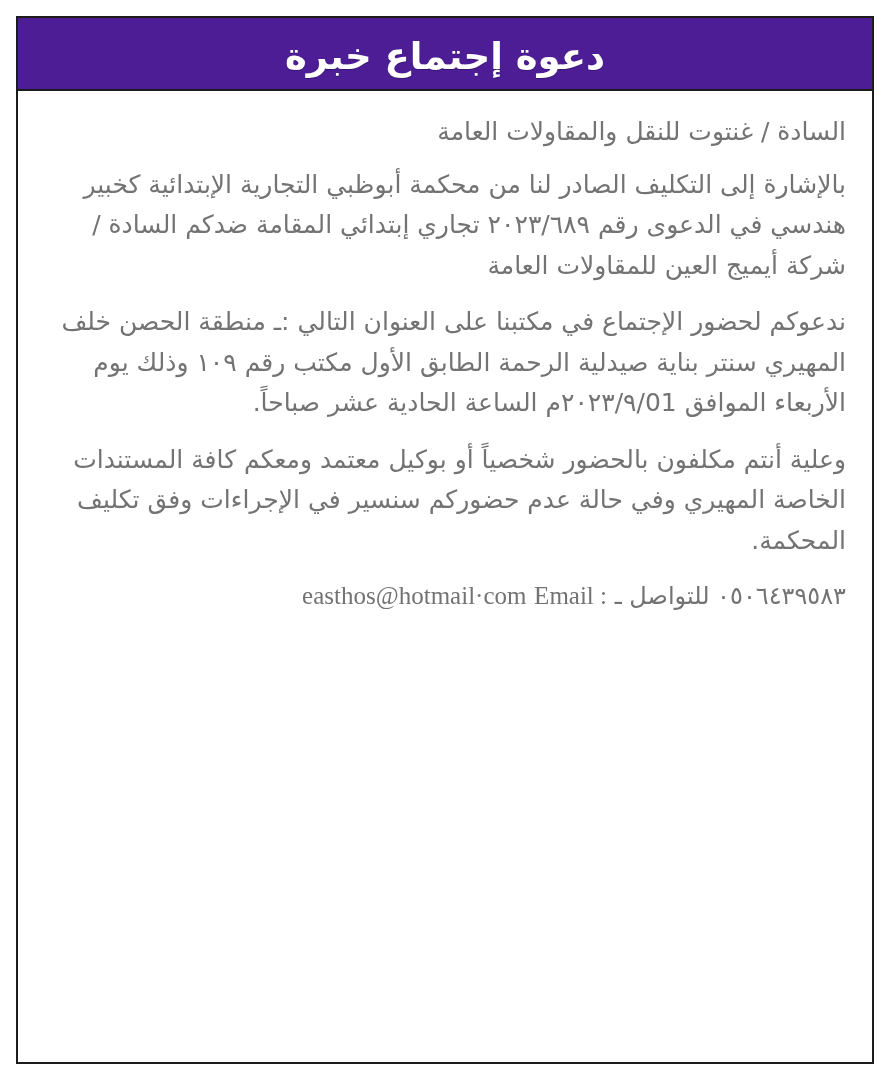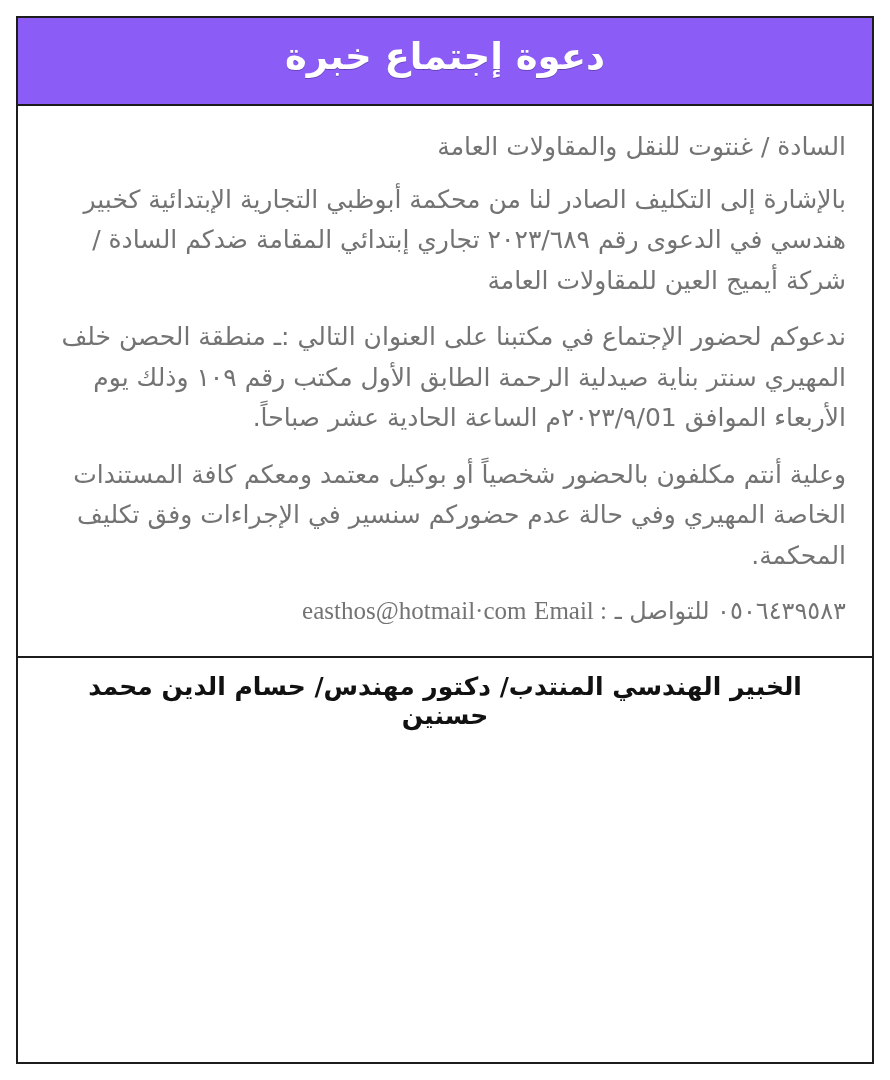--- a/index.html
+++ b/index.html
@@ -82,23 +82,23 @@
     font-size: 72px;
     font-weight: 700;
     color: #0e0e0e;
     line-height: 1;
     direction: rtl;
     letter-spacing: -1px;
   }
 
   
   .headband {
-    background: #8b5cf6;
+    background: #4c1d95;
     border-bottom: 2px solid #1c1c1c;
-    padding: 16px 20px 24px 20px;
+    padding: 16px 20px 9px 20px;
     text-align: center;
     color: #ffffff;
     direction: rtl;
   }
   .headband-line1 {
     font-size: 37px;
     font-weight: 700;
     line-height: 1.25;
     text-shadow: 0 1px 0 rgba(0,0,0,0.25);
   }
@@ -178,16 +178,15 @@
       <div class="contact-line">
         <span>٠٥٠٦٤٣٩٥٨٣</span>
         <span>للتواصل</span>
         <span>ـ</span>
         <span class="email-ltr">Email :</span>
         <span class="email-ltr">easthos@hotmail·com</span>
       </div>
       <div class="sig-spacer"></div>
     </div>
 
-    <div class="signature">الخبير الهندسي المنتدب/ دكتور مهندس/ حسام الدين محمد حسنين</div>
 
   </div>
 </div>
 
 </body></html>

